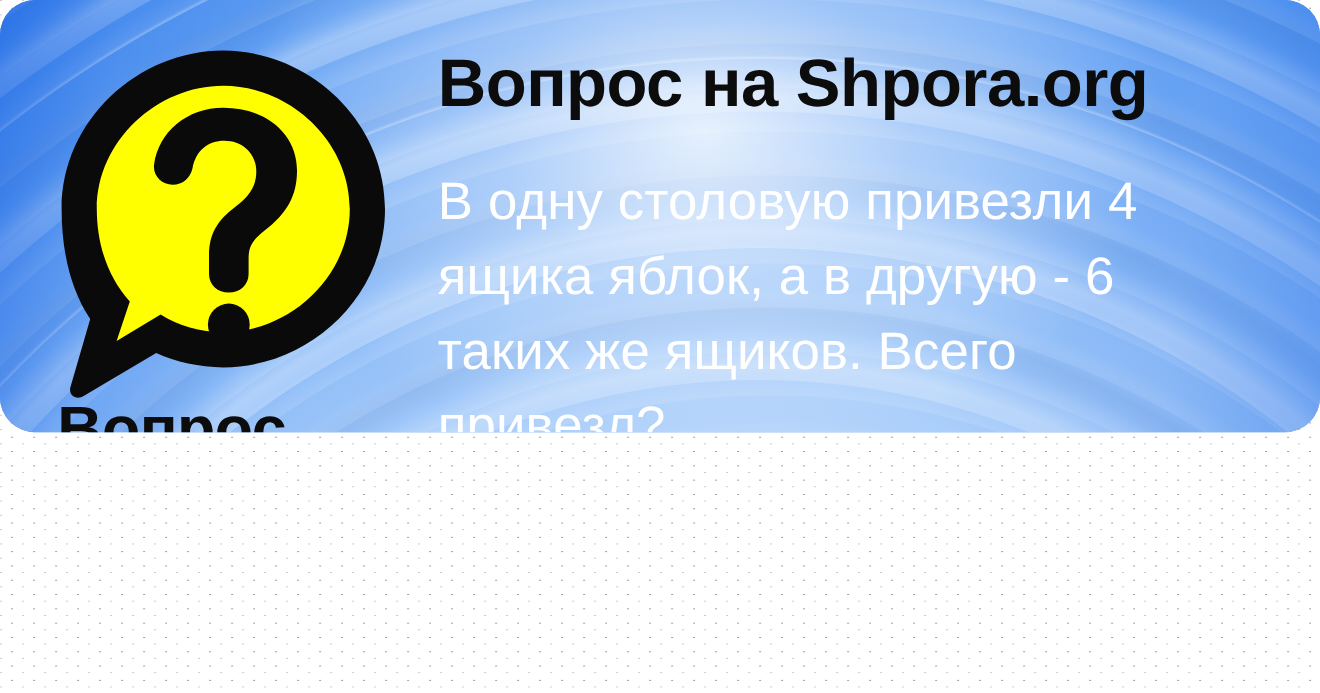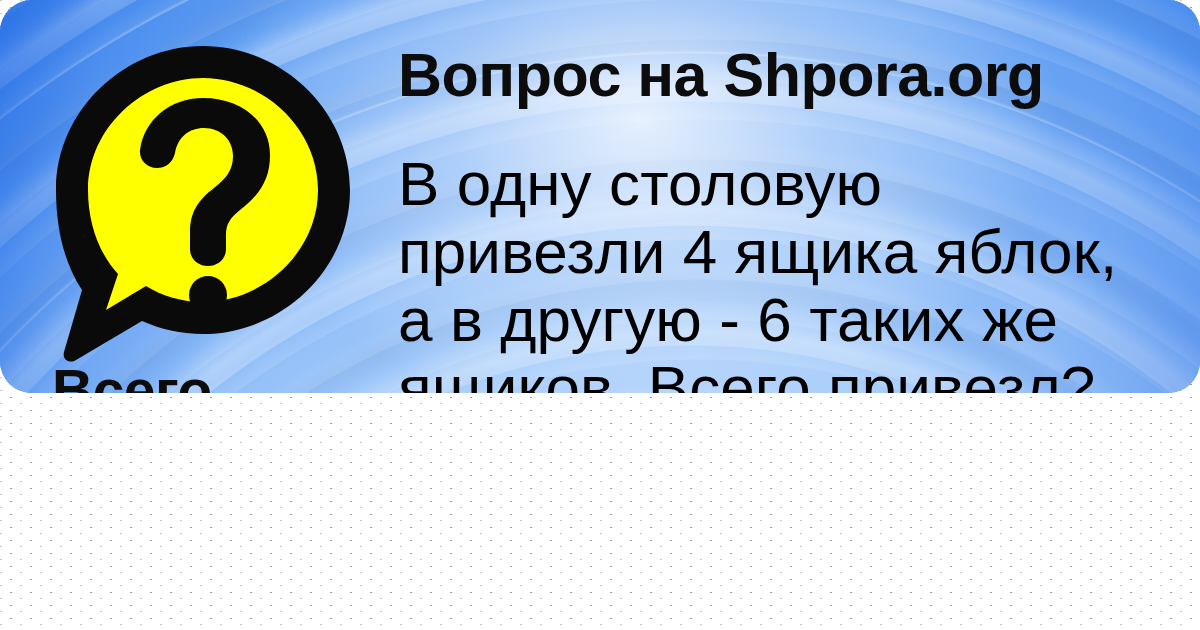--- a/index.html
+++ b/index.html
@@ -130,24 +130,24 @@
     line-height:1.02;
     color:#0c0c0c;
     letter-spacing:-0.5px;
     white-space:nowrap;
   }
 
   .question {
     position:absolute;
     left:398px; top:150px;
     width:742px;
-    font-size:62px;
+    font-size:48px;
     font-weight:normal;
     line-height:68px;
-    color:#000000;
+    color:#ffffff;
     letter-spacing:0.1px;
   }
 
   .author {
     position:absolute;
     left:52px; top:362px;
     font-size:57px;
     font-weight:bold;
     line-height:1;
     color:#0c0c0c;
@@ -209,16 +209,16 @@
                  C222 84 194 60 155 60 Z" fill="#0A0A0A"></path>
 
         <circle cx="160" cy="257" r="19" fill="#0A0A0A"></circle>
       </svg>
     </div>
 
     <div class="title">Вопрос на Shpora.org</div>
 
     <div class="question">В одну столовую привезли 4 ящика яблок, а в другую - 6 таких же ящиков. Всего привезл?</div>
 
-    <div class="author">Всего</div>
+    <div class="author">Вопрос</div>
   </div>
 
 </div>
 
 </body></html>

